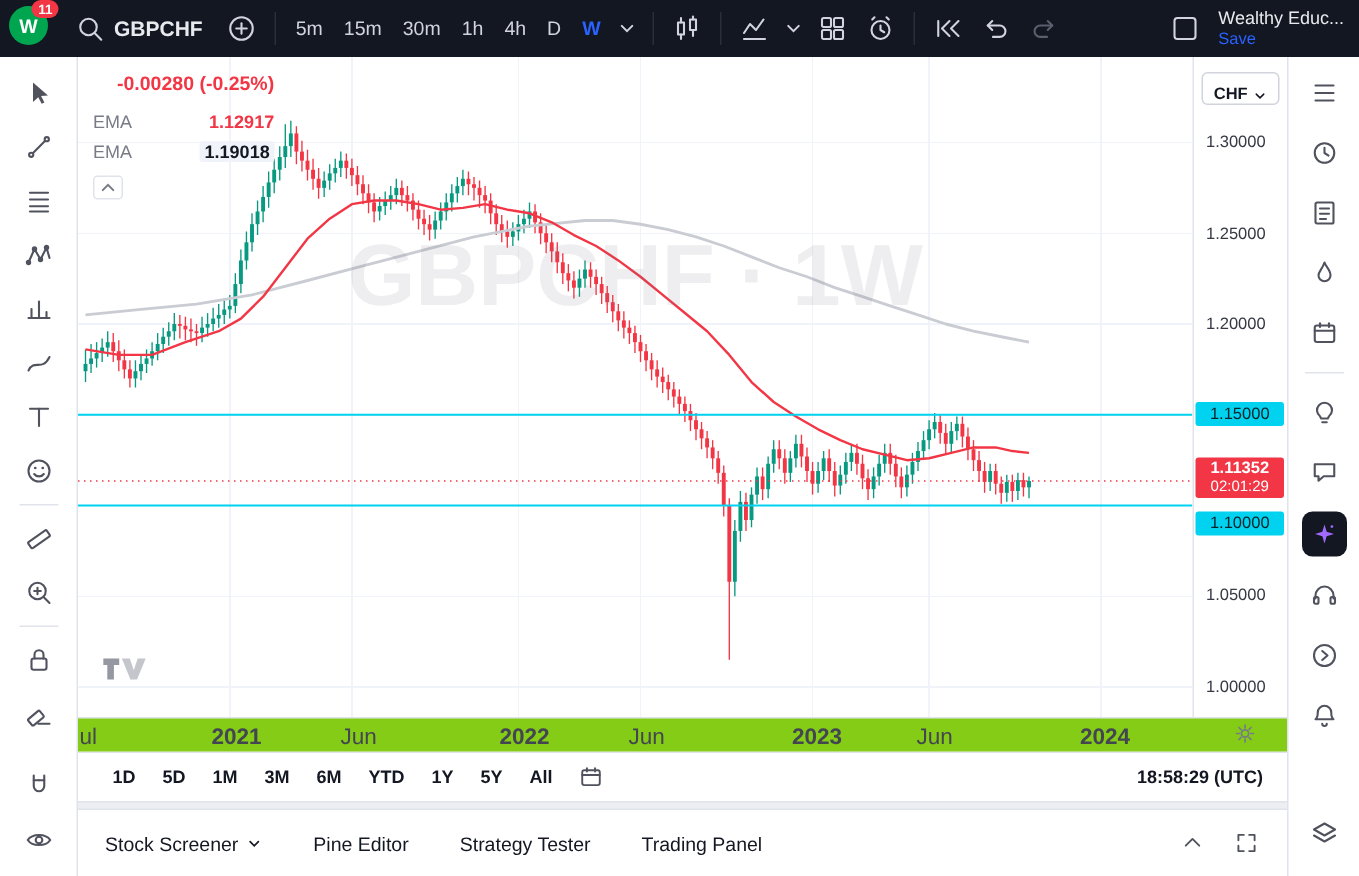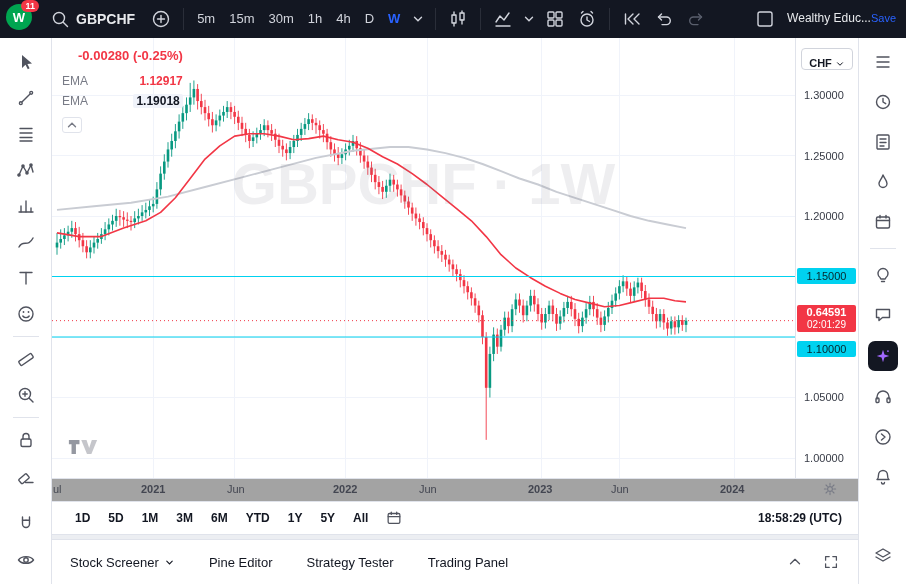--- a/index.html
+++ b/index.html
@@ -19,21 +19,21 @@
   .sym { font-size:14px; font-weight:bold; color:#e8eaed; }
   .sep { width:1px; height:22px; background:#2a2e39; margin:0 4px; flex:none; }
   .tf { font-size:13px; padding:0 5px; height:24px; line-height:24px; border-radius:4px; cursor:pointer; color:#d1d4dc; }
   .tf.active { color:#2962ff; font-weight:bold; }
   .tb-ic { width:28px; height:28px; display:flex; align-items:center; justify-content:center;
     color:#d1d4dc; cursor:pointer; border-radius:4px; flex:none; }
   .tb-ic.dim { color:#5a5f6d; }
   .ic { width:20px; height:20px; stroke:currentColor; fill:none; stroke-width:1.4; stroke-linecap:round; stroke-linejoin:round; }
   .ic-sm { width:14px; height:14px; stroke:currentColor; fill:none; stroke-width:1.6; stroke-linecap:round; }
   .spacer { flex:1; }
-  .layout-stack { display:flex; flex-direction:row; align-items:flex-start; line-height:1.1; margin-left:4px; }
+  .layout-stack { display:flex; flex-direction:column; align-items:flex-start; line-height:1.1; margin-left:4px; }
   .layout-name { font-size:12px; color:#e8eaed; white-space:nowrap; }
   .save-label { font-size:11px; color:#2962ff; cursor:pointer; }
 
   
   .main { flex:1; display:flex; min-height:0; }
   .ltb { width:52px; flex:none; background:#fff; border-right:1px solid #e0e3eb;
     display:flex; flex-direction:column; align-items:center; padding-top:10px; gap:8px; }
   .rtb { width:48px; flex:none; background:#fff; border-left:1px solid #e0e3eb;
     display:flex; flex-direction:column; align-items:center; padding-top:10px; gap:12px; }
   .side-ic { width:28px; height:28px; display:flex; align-items:center; justify-content:center;
@@ -69,21 +69,21 @@
     font-size:11px; font-weight:bold; color:#131722; cursor:pointer; }
   .badge-cyan { position:absolute; left:1px; right:2px; height:16px; line-height:16px; text-align:center;
     background:#00d2f0; color:#06262c; border-radius:2px; font-size:11px; cursor:pointer; }
   .badge-last { position:absolute; left:1px; right:2px; background:#f23645; color:#fff; border-radius:2px;
     text-align:center; padding:1px 0; }
   .badge-last .p { font-size:11px; font-weight:bold; line-height:13px; }
   .badge-last .c { font-size:10px; line-height:12px; }
 
   
   .time-axis { height:23px; flex:none; border-top:1px solid #e0e3eb; position:relative;
-    font-size:11px; color:#434651; cursor:ew-resize; background:#a3a3a3; }
+    font-size:15px; color:#434651; cursor:ew-resize; background:#84cc16; }
   .ta-label { position:absolute; top:4px; }
   .ta-label.year { font-weight:bold; }
   .axis-gear { position:absolute; right:20px; top:2px; color:#787b86; cursor:pointer; }
 
   
   .range-bar { height:33px; flex:none; border-top:1px solid #e0e3eb; display:flex; align-items:center;
     padding:0 16px; gap:4px; background:#fff; }
   .range-btn { font-size:12px; font-weight:bold; color:#131722; padding:3px 7px; border-radius:4px; cursor:pointer; }
   .goto-date { margin-left:6px; color:#50535e; cursor:pointer; display:flex; align-items:center; }
   .clock { font-size:12px; font-weight:bold; color:#131722; cursor:pointer; }
@@ -706,21 +706,21 @@
                 <polyline points="4,6 8,10 12,6"></polyline>
               </svg>
           </div>
           <span class="pa-label" style="top:50px">1.30000</span>
           <span class="pa-label" style="top:111px">1.25000</span>
           <span class="pa-label" style="top:171px">1.20000</span>
           <span class="pa-label" style="top:352px">1.05000</span>
           <span class="pa-label" style="top:413px">1.00000</span>
           <div class="badge-cyan" style="top:230px">1.15000</div>
           <div class="badge-last" style="top:267px">
-            <div class="p">0.64591</div>
+            <div class="p">1.11352</div>
             <div class="c">02:01:29</div>
           </div>
           <div class="badge-cyan" style="top:303px">1.10000</div>
         </div>
       </div>
 
       <div class="time-axis">
         <span class="ta-label" style="left:1px">ul</span>
         <span class="ta-label year" style="left:89px">2021</span>
         <span class="ta-label" style="left:175px">Jun</span>

